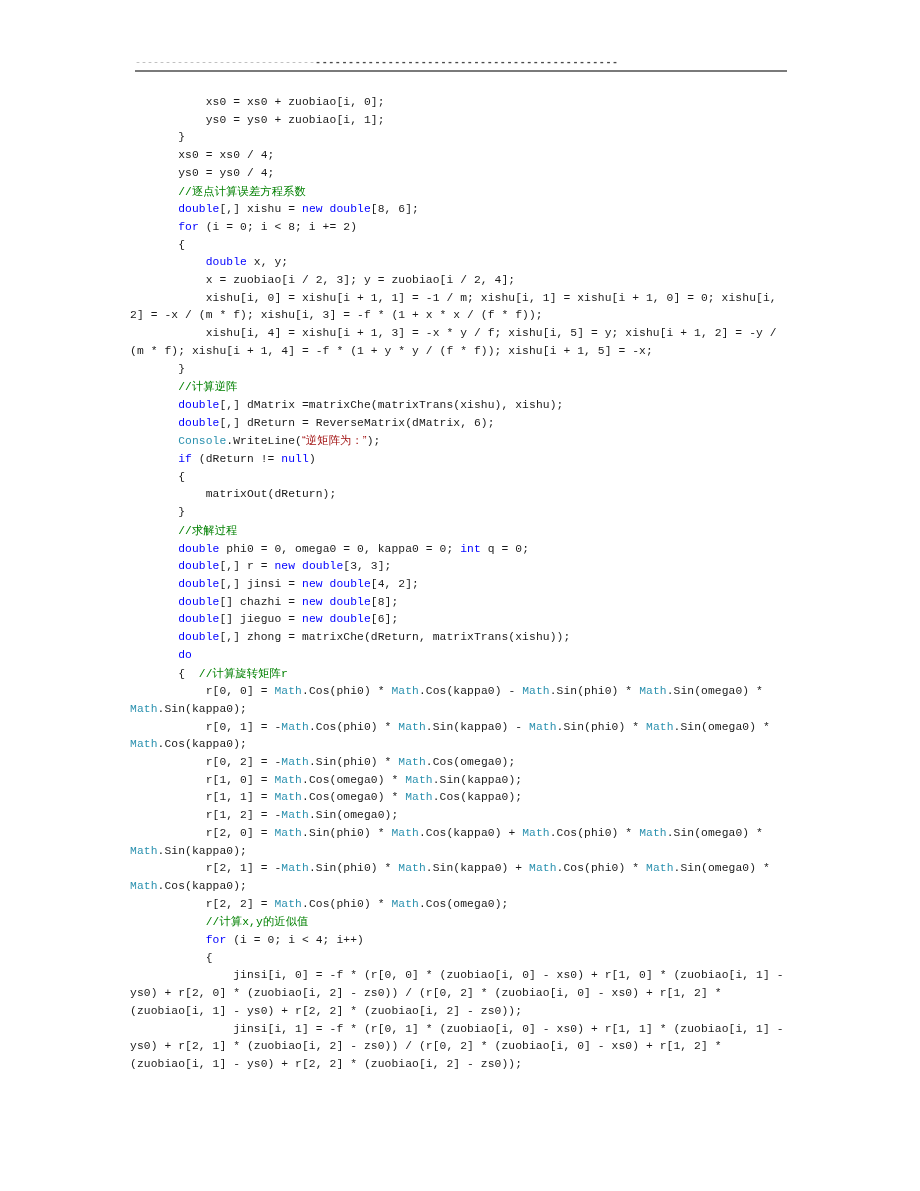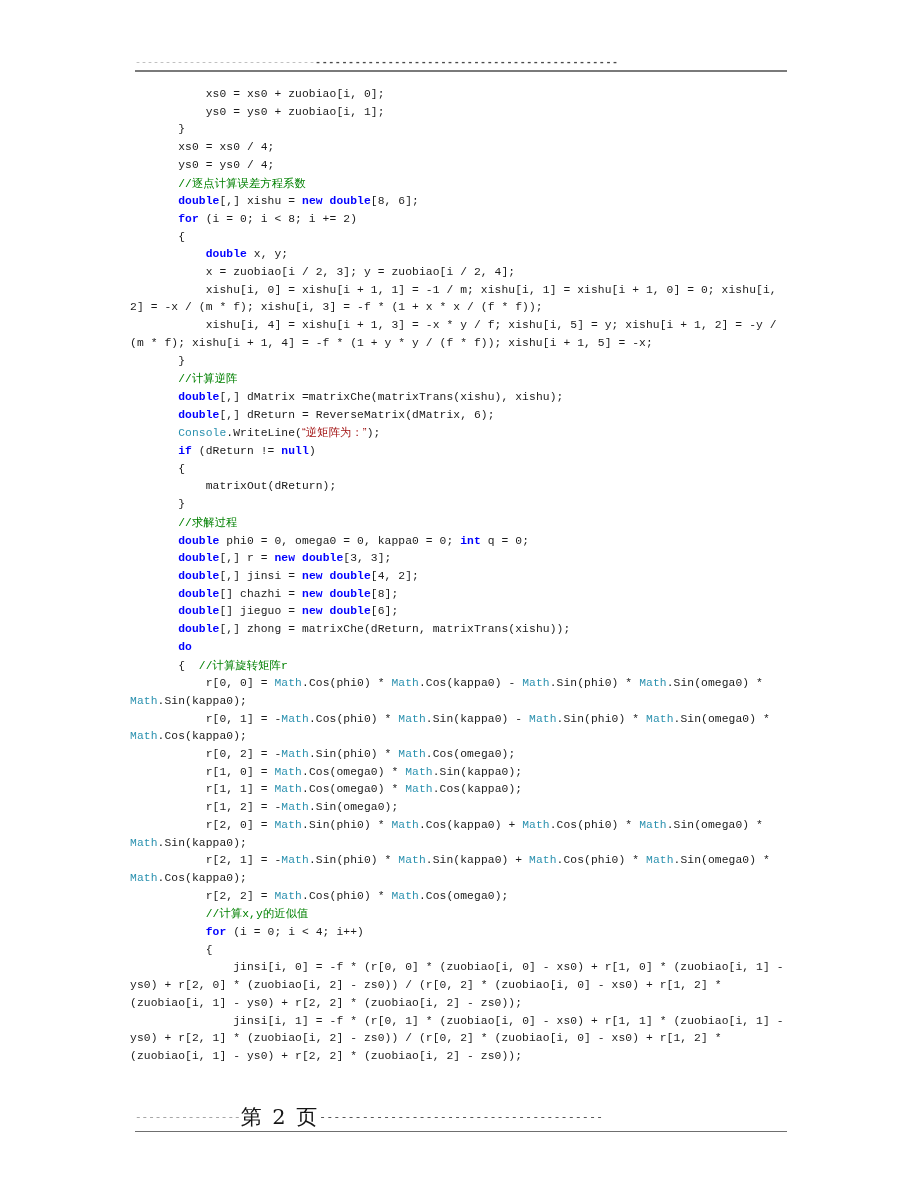--- a/index.html
+++ b/index.html
@@ -55,38 +55,38 @@
     border-top: 1px solid #7a7a7a;
     border-bottom: 1px solid #7a7a7a;
     height: 2px;
     box-sizing: border-box;
   }
 
   
   .code {
     position: absolute;
     left: 130px;
-    top: 86px;
+    top: 94px;
     width: 662px;
     font-family: "Liberation Mono", "DejaVu Sans Mono", monospace;
     font-size: 11.3px;
     line-height: 17.7px;
     color: #1a1a1a;
     white-space: pre-wrap;
     word-break: break-word;
     letter-spacing: 0.1px;
   }
   .code .ln {
     display: block;
     white-space: pre-wrap;
   }
   
 
   
-  .kw   { color: #0000ff; font-weight: bold; }      
+  .kw   { color: #0000ff; }      
   .cmt  { color: #008000; }      
   .str  { color: #a31515; }      
   .cls  { color: #2b91af; }      
 
   
   .cjk {
     font-family: Liberation Sans, sans-serif;
     font-size: 11.3px;
   }
 
@@ -140,20 +140,14 @@
 
   <div class="header">
     <div class="header-dashes">
       <span class="light">------------------------------</span><span class="dark">----------------------------------------------</span>
     </div>
     <div class="header-rule"></div>
   </div>
 
   <div class="code" id="code-body"><span class="ln"><span>           </span><span class="">xs0 = xs0 + zuobiao[i, 0];</span></span><span class="ln"><span>           </span><span class="">ys0 = ys0 + zuobiao[i, 1];</span></span><span class="ln"><span>       </span><span class="">}</span></span><span class="ln"><span>       </span><span class="">xs0 = xs0 / 4;</span></span><span class="ln"><span>       </span><span class="">ys0 = ys0 / 4;</span></span><span class="ln"><span>       </span><span class="cmt ">//</span><span class="cmt cjk">逐点计算误差方程系数</span></span><span class="ln"><span>       </span><span class="kw ">double</span><span class="">[,] xishu = </span><span class="kw ">new</span><span class=""> </span><span class="kw ">double</span><span class="">[8, 6];</span></span><span class="ln"><span>       </span><span class="kw ">for</span><span class=""> (i = 0; i &lt; 8; i += 2)</span></span><span class="ln"><span>       </span><span class="">{</span></span><span class="ln"><span>           </span><span class="kw ">double</span><span class=""> x, y;</span></span><span class="ln"><span>           </span><span class="">x = zuobiao[i / 2, 3]; y = zuobiao[i / 2, 4];</span></span><span class="ln"><span>           </span><span class="">xishu[i, 0] = xishu[i + 1, 1] = -1 / m; xishu[i, 1] = xishu[i + 1, 0] = 0; xishu[i, 2] = -x / (m * f); xishu[i, 3] = -f * (1 + x * x / (f * f));</span></span><span class="ln"><span>           </span><span class="">xishu[i, 4] = xishu[i + 1, 3] = -x * y / f; xishu[i, 5] = y; xishu[i + 1, 2] = -y / (m * f); xishu[i + 1, 4] = -f * (1 + y * y / (f * f)); xishu[i + 1, 5] = -x;</span></span><span class="ln"><span>       </span><span class="">}</span></span><span class="ln"><span>       </span><span class="cmt ">//</span><span class="cmt cjk">计算逆阵</span></span><span class="ln"><span>       </span><span class="kw ">double</span><span class="">[,] dMatrix =matrixChe(matrixTrans(xishu), xishu);</span></span><span class="ln"><span>       </span><span class="kw ">double</span><span class="">[,] dReturn = ReverseMatrix(dMatrix, 6);</span></span><span class="ln"><span>       </span><span class="cls ">Console</span><span class="">.WriteLine(</span><span class="str cjk">“逆矩阵为：”</span><span class="">);</span></span><span class="ln"><span>       </span><span class="kw ">if</span><span class=""> (dReturn != </span><span class="kw ">null</span><span class="">)</span></span><span class="ln"><span>       </span><span class="">{</span></span><span class="ln"><span>           </span><span class="">matrixOut(dReturn);</span></span><span class="ln"><span>       </span><span class="">}</span></span><span class="ln"><span>       </span><span class="cmt ">//</span><span class="cmt cjk">求解过程</span></span><span class="ln"><span>       </span><span class="kw ">double</span><span class=""> phi0 = 0, omega0 = 0, kappa0 = 0; </span><span class="kw ">int</span><span class=""> q = 0;</span></span><span class="ln"><span>       </span><span class="kw ">double</span><span class="">[,] r = </span><span class="kw ">new</span><span class=""> </span><span class="kw ">double</span><span class="">[3, 3];</span></span><span class="ln"><span>       </span><span class="kw ">double</span><span class="">[,] jinsi = </span><span class="kw ">new</span><span class=""> </span><span class="kw ">double</span><span class="">[4, 2];</span></span><span class="ln"><span>       </span><span class="kw ">double</span><span class="">[] chazhi = </span><span class="kw ">new</span><span class=""> </span><span class="kw ">double</span><span class="">[8];</span></span><span class="ln"><span>       </span><span class="kw ">double</span><span class="">[] jieguo = </span><span class="kw ">new</span><span class=""> </span><span class="kw ">double</span><span class="">[6];</span></span><span class="ln"><span>       </span><span class="kw ">double</span><span class="">[,] zhong = matrixChe(dReturn, matrixTrans(xishu));</span></span><span class="ln"><span>       </span><span class="kw ">do</span></span><span class="ln"><span>       </span><span class="">{  </span><span class="cmt ">//</span><span class="cmt cjk">计算旋转矩阵</span><span class="cmt ">r</span></span><span class="ln"><span>           </span><span class="">r[0, 0] = </span><span class="cls ">Math</span><span class="">.Cos(phi0) * </span><span class="cls ">Math</span><span class="">.Cos(kappa0) - </span><span class="cls ">Math</span><span class="">.Sin(phi0) * </span><span class="cls ">Math</span><span class="">.Sin(omega0) * </span><span class="cls ">Math</span><span class="">.Sin(kappa0);</span></span><span class="ln"><span>           </span><span class="">r[0, 1] = -</span><span class="cls ">Math</span><span class="">.Cos(phi0) * </span><span class="cls ">Math</span><span class="">.Sin(kappa0) - </span><span class="cls ">Math</span><span class="">.Sin(phi0) * </span><span class="cls ">Math</span><span class="">.Sin(omega0) * </span><span class="cls ">Math</span><span class="">.Cos(kappa0);</span></span><span class="ln"><span>           </span><span class="">r[0, 2] = -</span><span class="cls ">Math</span><span class="">.Sin(phi0) * </span><span class="cls ">Math</span><span class="">.Cos(omega0);</span></span><span class="ln"><span>           </span><span class="">r[1, 0] = </span><span class="cls ">Math</span><span class="">.Cos(omega0) * </span><span class="cls ">Math</span><span class="">.Sin(kappa0);</span></span><span class="ln"><span>           </span><span class="">r[1, 1] = </span><span class="cls ">Math</span><span class="">.Cos(omega0) * </span><span class="cls ">Math</span><span class="">.Cos(kappa0);</span></span><span class="ln"><span>           </span><span class="">r[1, 2] = -</span><span class="cls ">Math</span><span class="">.Sin(omega0);</span></span><span class="ln"><span>           </span><span class="">r[2, 0] = </span><span class="cls ">Math</span><span class="">.Sin(phi0) * </span><span class="cls ">Math</span><span class="">.Cos(kappa0) + </span><span class="cls ">Math</span><span class="">.Cos(phi0) * </span><span class="cls ">Math</span><span class="">.Sin(omega0) * </span><span class="cls ">Math</span><span class="">.Sin(kappa0);</span></span><span class="ln"><span>           </span><span class="">r[2, 1] = -</span><span class="cls ">Math</span><span class="">.Sin(phi0) * </span><span class="cls ">Math</span><span class="">.Sin(kappa0) + </span><span class="cls ">Math</span><span class="">.Cos(phi0) * </span><span class="cls ">Math</span><span class="">.Sin(omega0) * </span><span class="cls ">Math</span><span class="">.Cos(kappa0);</span></span><span class="ln"><span>           </span><span class="">r[2, 2] = </span><span class="cls ">Math</span><span class="">.Cos(phi0) * </span><span class="cls ">Math</span><span class="">.Cos(omega0);</span></span><span class="ln"><span>           </span><span class="cmt ">//</span><span class="cmt cjk">计算</span><span class="cmt ">x,y</span><span class="cmt cjk">的近似值</span></span><span class="ln"><span>           </span><span class="kw ">for</span><span class=""> (i = 0; i &lt; 4; i++)</span></span><span class="ln"><span>           </span><span class="">{</span></span><span class="ln"><span>               </span><span class="">jinsi[i, 0] = -f * (r[0, 0] * (zuobiao[i, 0] - xs0) + r[1, 0] * (zuobiao[i, 1] - ys0) + r[2, 0] * (zuobiao[i, 2] - zs0)) / (r[0, 2] * (zuobiao[i, 0] - xs0) + r[1, 2] * (zuobiao[i, 1] - ys0) + r[2, 2] * (zuobiao[i, 2] - zs0));</span></span><span class="ln"><span>               </span><span class="">jinsi[i, 1] = -f * (r[0, 1] * (zuobiao[i, 0] - xs0) + r[1, 1] * (zuobiao[i, 1] - ys0) + r[2, 1] * (zuobiao[i, 2] - zs0)) / (r[0, 2] * (zuobiao[i, 0] - xs0) + r[1, 2] * (zuobiao[i, 1] - ys0) + r[2, 2] * (zuobiao[i, 2] - zs0));</span></span></div>
 
-  <div class="footer">
-    <div class="footer-inner">
-      <span class="footer-dash-left">----------------</span><span class="footer-page">第 2 页</span><span class="footer-dash-right">----------------------------------------</span>
-    </div>
-    <div class="footer-rule"></div>
-  </div>
 
 </div>
 
 </body></html>

